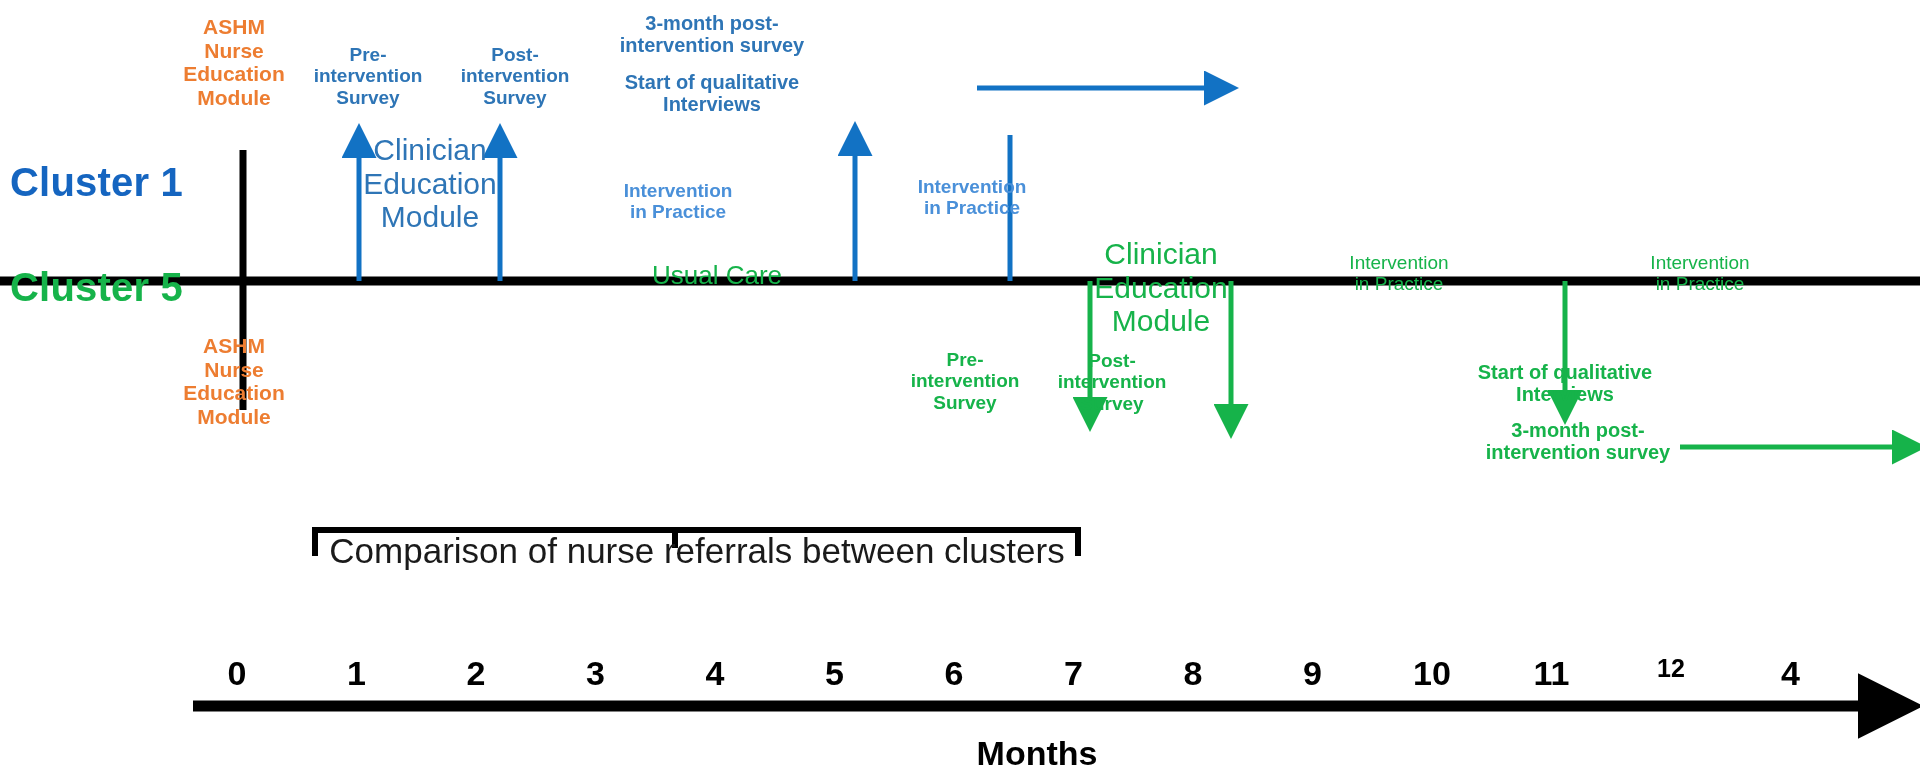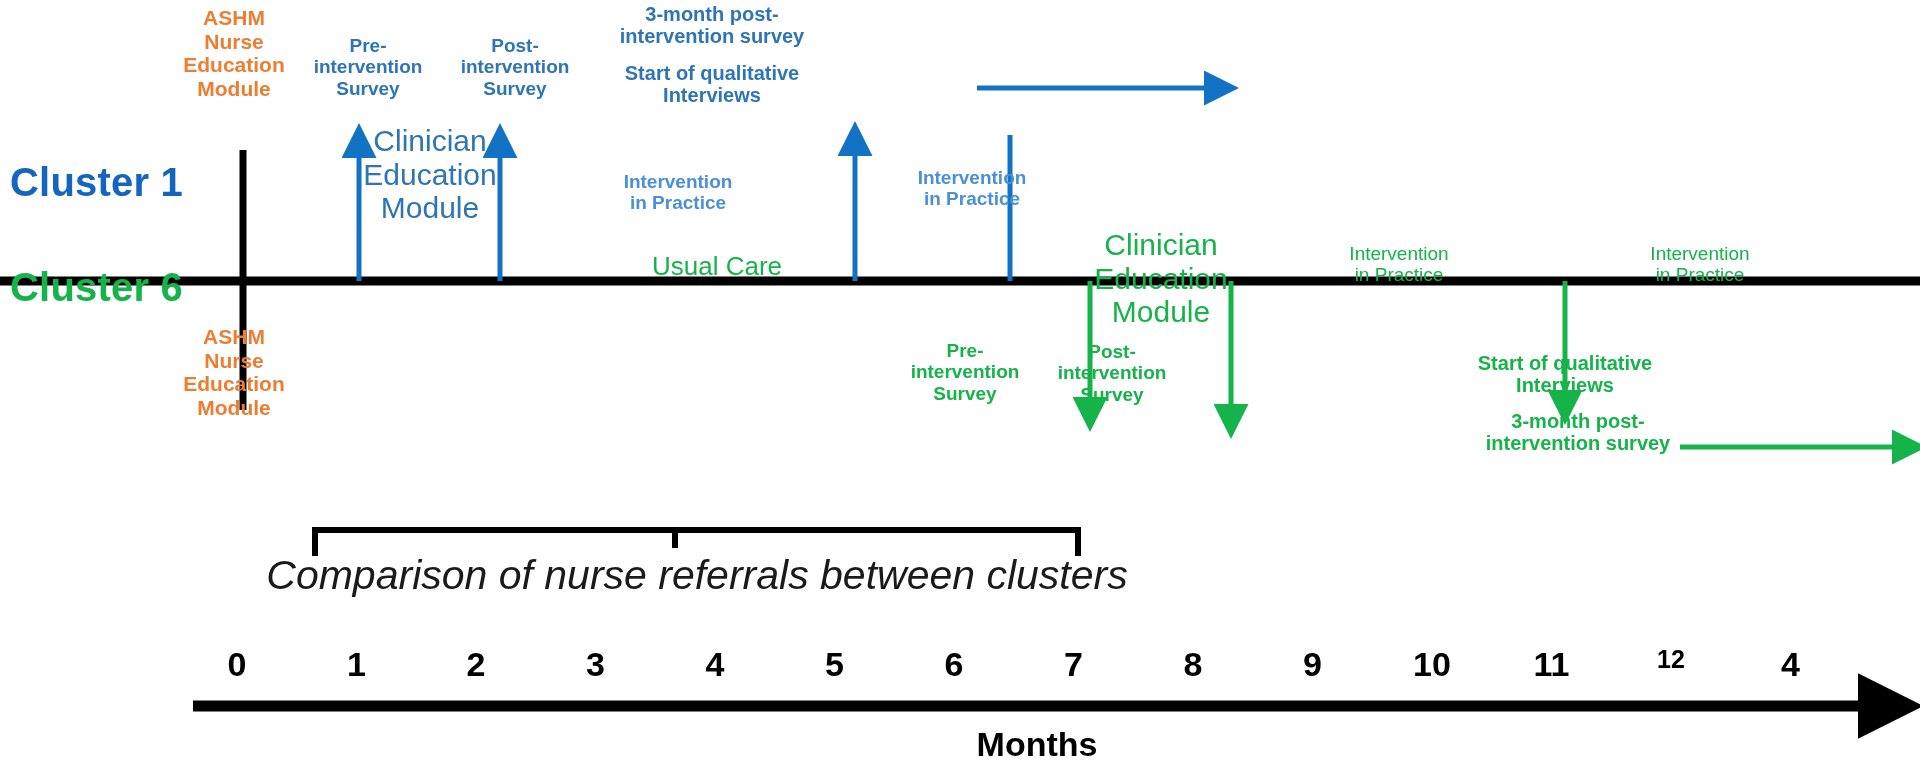--- a/index.html
+++ b/index.html
@@ -1,20 +1,20 @@
 <!DOCTYPE html>
 <html><head>
 <meta charset="utf-8">
 <style>
   html,body{margin:0;padding:0;background:#fff;}
   body{width:1920px;height:774px;font-family:"Liberation Sans",sans-serif;}
   #stage{position:relative;width:1920px;height:774px;overflow:hidden;background:#fff;}
 
   .lbl{position:absolute;white-space:pre-line;line-height:1.12;}
-  .ctr{transform:translateX(-50%);text-align:center;}
+  .ctr{transform:translateX(-50%);text-align:center;margin-top:9px;}
 
   
   .orange{color:#ED7D31;font-weight:bold;}
   .blue-b{color:#2E75B6;font-weight:bold;}
   .blue-l{color:#4A90D9;font-weight:bold;}
   .blue-r{color:#2E75B6;font-weight:normal;}
   .green-b{color:#16B34A;font-weight:bold;}
   .green-r{color:#16B34A;font-weight:normal;}
   .black-r{color:#1a1a1a;font-weight:normal;}
   .black-b{color:#000;font-weight:bold;}
@@ -59,21 +59,21 @@
     <line x1="1565" y1="281" x2="1565" y2="418" stroke="#16B34A" stroke-width="5" marker-end="url(#mGreen)"></line>
 
     <line x1="1680" y1="447" x2="1920" y2="447" stroke="#16B34A" stroke-width="5" marker-end="url(#mGreen)"></line>
 
     <path d="M315,556 L315,530 L675,530 L675,548 L675,530 L1078,530 L1078,556" fill="none" stroke="#000" stroke-width="6" stroke-linejoin="miter"></path>
 
     <line x1="193" y1="706" x2="1895" y2="706" stroke="#000" stroke-width="11" marker-end="url(#mBlack)"></line>
   </svg>
 
   <div class="cluster cluster1" style="left:10px;top:160px;">Cluster 1</div>
-  <div class="cluster cluster2" style="left:10px;top:265px;">Cluster 6</div>
+  <div class="cluster cluster2" style="left:10px;top:265px;">Cluster 5</div>
 
   <div class="lbl ctr orange" style="left:234px;top:6px;font-size:21px;">ASHM
 Nurse
 Education
 Module</div>
 
   <div class="lbl ctr blue-b" style="left:368px;top:35px;font-size:19px;">Pre-
 intervention
 Survey</div>
 
@@ -121,21 +121,21 @@
 
   <div class="lbl ctr green-r" style="left:1700px;top:243px;font-size:19px;">Intervention
 in Practice</div>
 
   <div class="lbl ctr green-b" style="left:1565px;top:352px;font-size:20px;">Start of qualitative
 Interviews</div>
 
   <div class="lbl ctr green-b" style="left:1578px;top:410px;font-size:20px;">3-month post-
 intervention survey</div>
 
-  <div class="lbl ctr black-r" style="left:697px;top:553px;font-size:41px;font-style:italic;">Comparison of nurse referrals between clusters</div>
+  <div class="lbl ctr black-r" style="left:697px;top:522px;font-size:35px;">Comparison of nurse referrals between clusters</div>
 
   <div id="ticks">
       <div class="lbl ctr black-b" style="left: 237px; top: 645px; font-size: 34px;">0</div>
       <div class="lbl ctr black-b" style="left: 356.5px; top: 645px; font-size: 34px;">1</div>
       <div class="lbl ctr black-b" style="left: 476px; top: 645px; font-size: 34px;">2</div>
       <div class="lbl ctr black-b" style="left: 595.5px; top: 645px; font-size: 34px;">3</div>
       <div class="lbl ctr black-b" style="left: 715px; top: 645px; font-size: 34px;">4</div>
       <div class="lbl ctr black-b" style="left: 834.5px; top: 645px; font-size: 34px;">5</div>
       <div class="lbl ctr black-b" style="left: 954px; top: 645px; font-size: 34px;">6</div>
       <div class="lbl ctr black-b" style="left: 1073.5px; top: 645px; font-size: 34px;">7</div>

